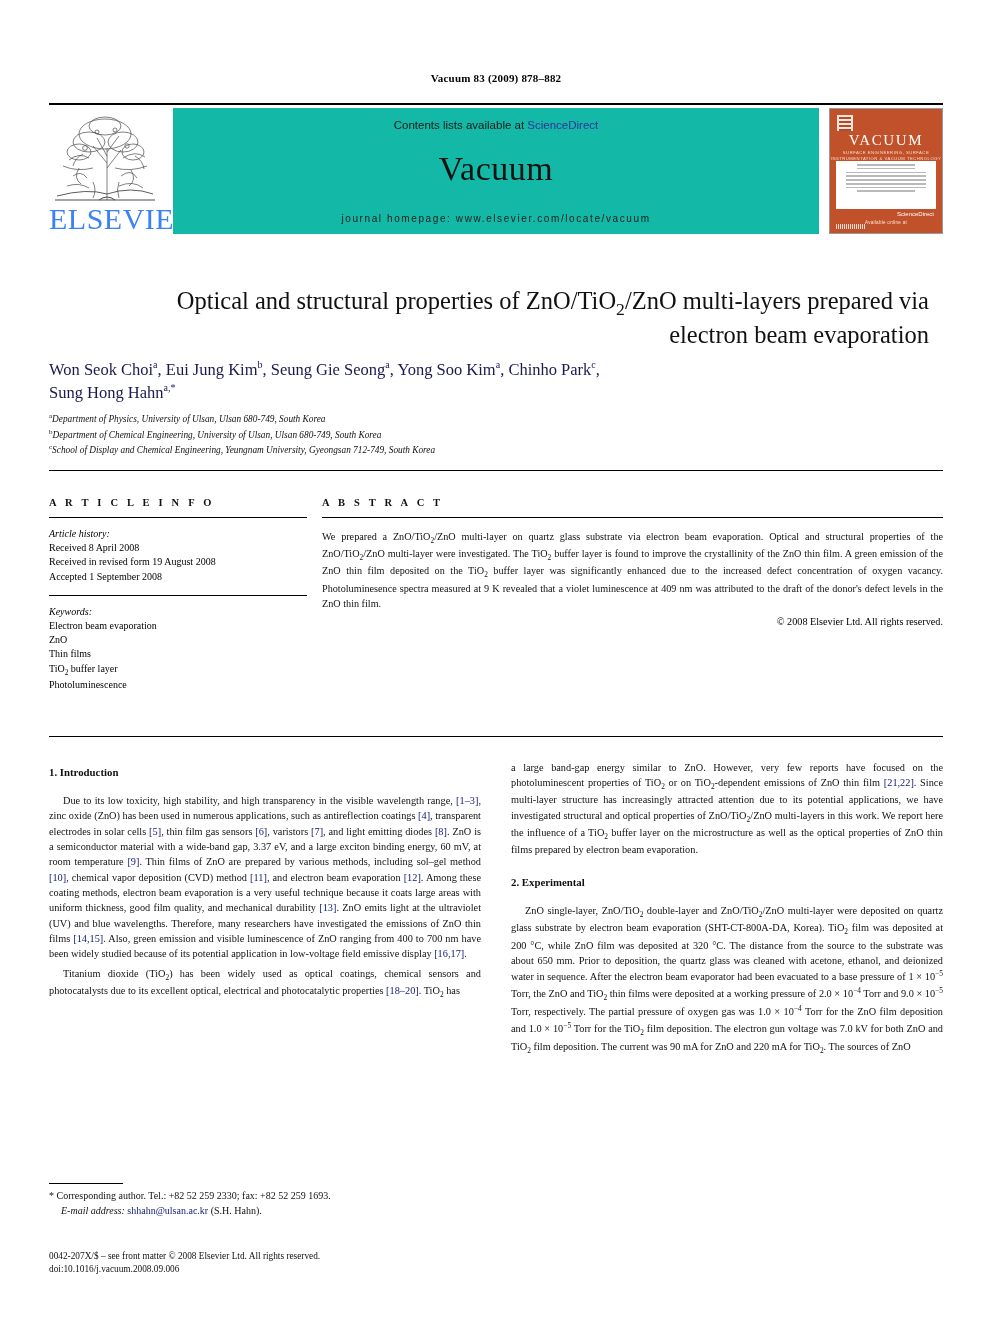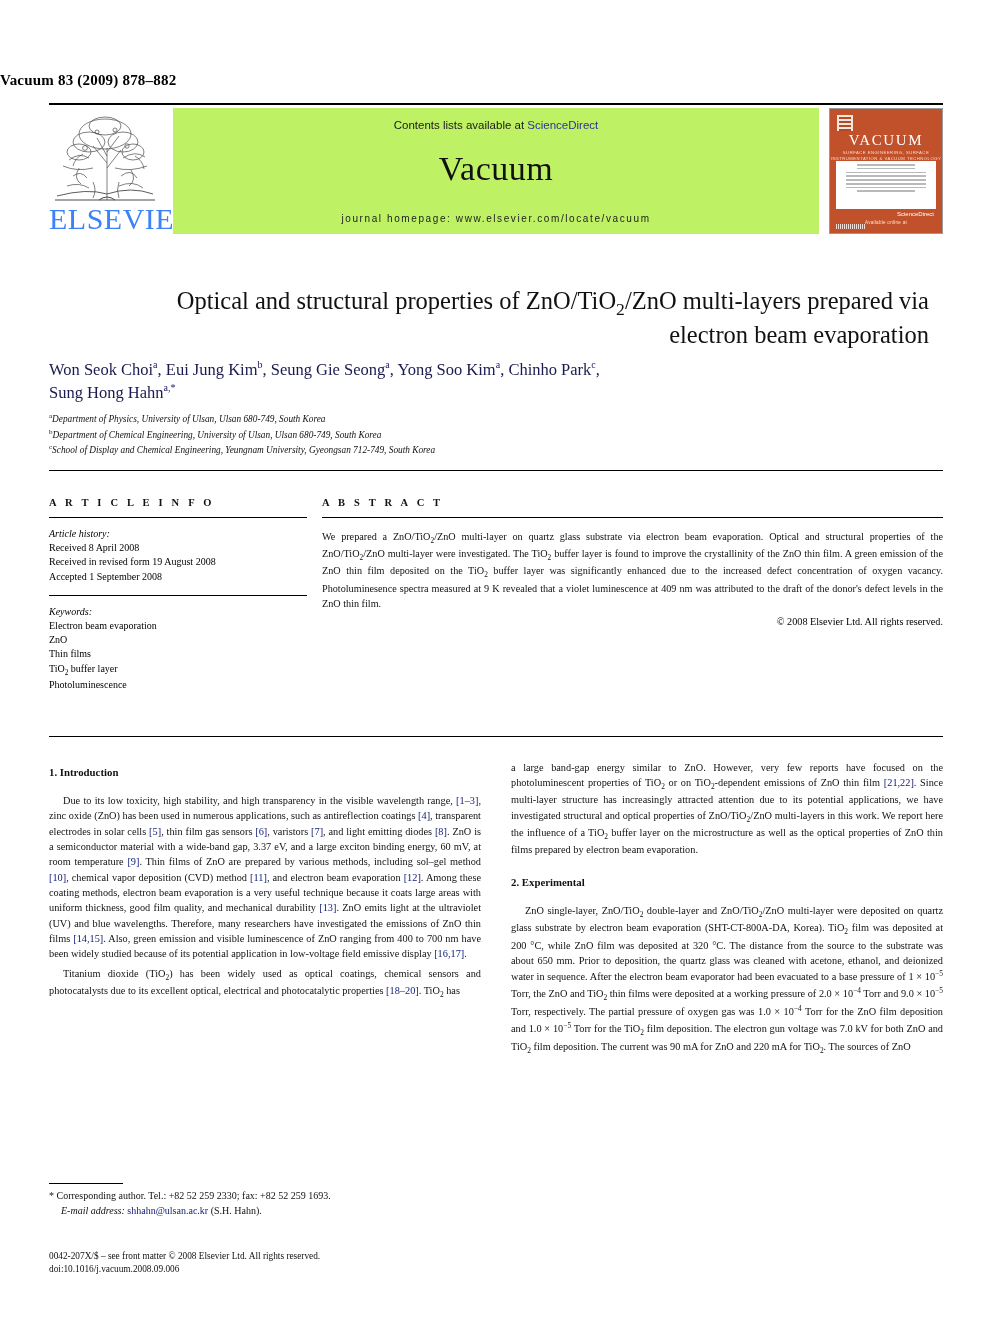--- a/index.html
+++ b/index.html
@@ -9,21 +9,21 @@
     font-family:"Liberation Serif",serif;
     color:#000;
     position:relative;
     overflow:hidden;
   }
   .page{position:relative;width:992px;height:1323px;}
 
   
   .runhead{
     position:absolute;left:0;top:72px;width:992px;
-    font-size:15px;font-weight:bold;
+    text-align:center;font-size:11px;font-weight:bold;
     font-family:"Liberation Serif",serif;letter-spacing:.2px;
   }
 
   
   .masthead{
     position:absolute;left:49px;top:103px;width:894px;height:130px;
     border-top:2px solid #000;
   }
   .mast-inner{display:flex;height:126px;margin-top:3px;}
   .elsevier-logo{
@@ -34,21 +34,21 @@
     width:112px;height:100px;position:relative;overflow:hidden;
   }
   .tree svg{display:block;}
   .elsevier-word{
     font-family:"Liberation Serif",serif;
     color:#3b82f6;font-size:30px;letter-spacing:.5px;
     line-height:1;text-align:center;width:112px;
     font-weight:400;
   }
   .banner{
-    flex:1 1 auto;background:#bef264;margin:0 10px 0 6px;
+    flex:1 1 auto;background:#14b8a6;margin:0 10px 0 6px;
     position:relative;
   }
   .contents-line{
     position:absolute;top:11px;left:0;width:100%;
     text-align:center;font-family:"Liberation Sans",sans-serif;
     font-size:11.5px;color:#1a1a1a;
   }
   .contents-line .sd{color:#32329b;}
   .journal-name{
     position:absolute;top:42px;left:0;width:100%;

